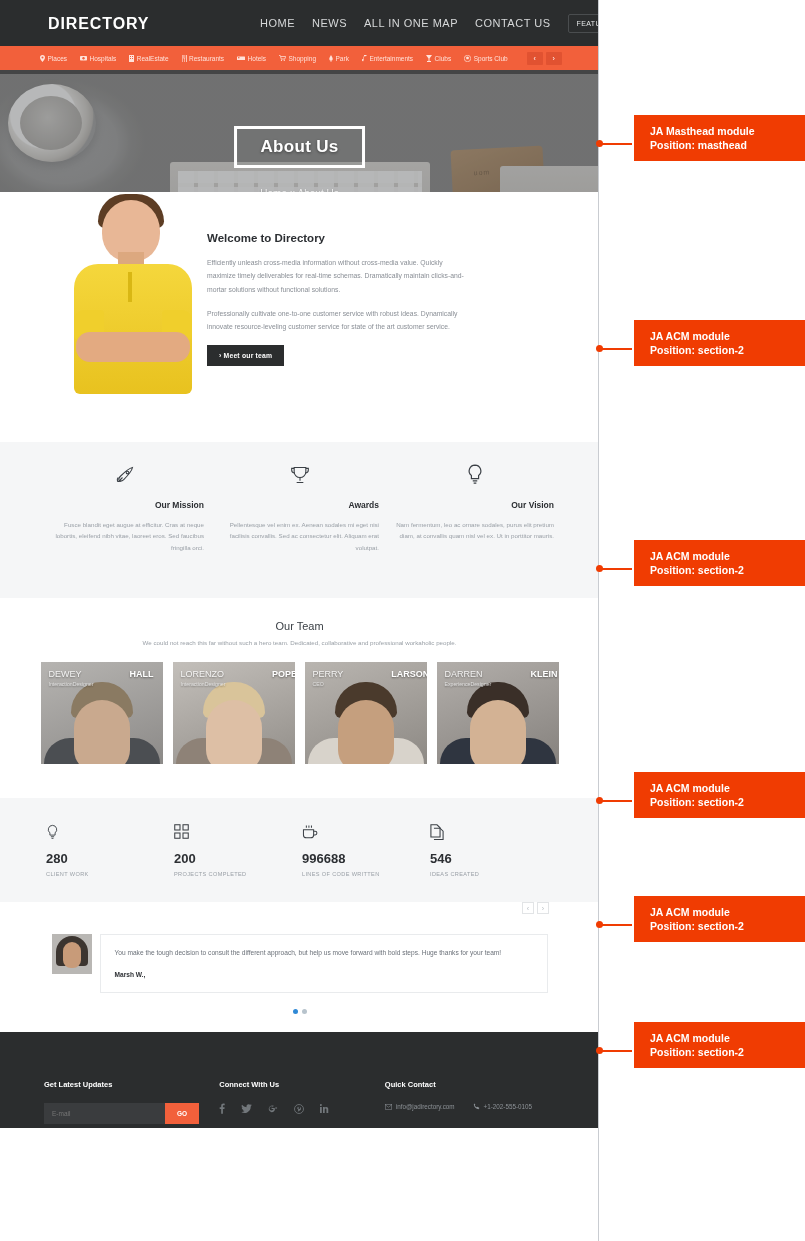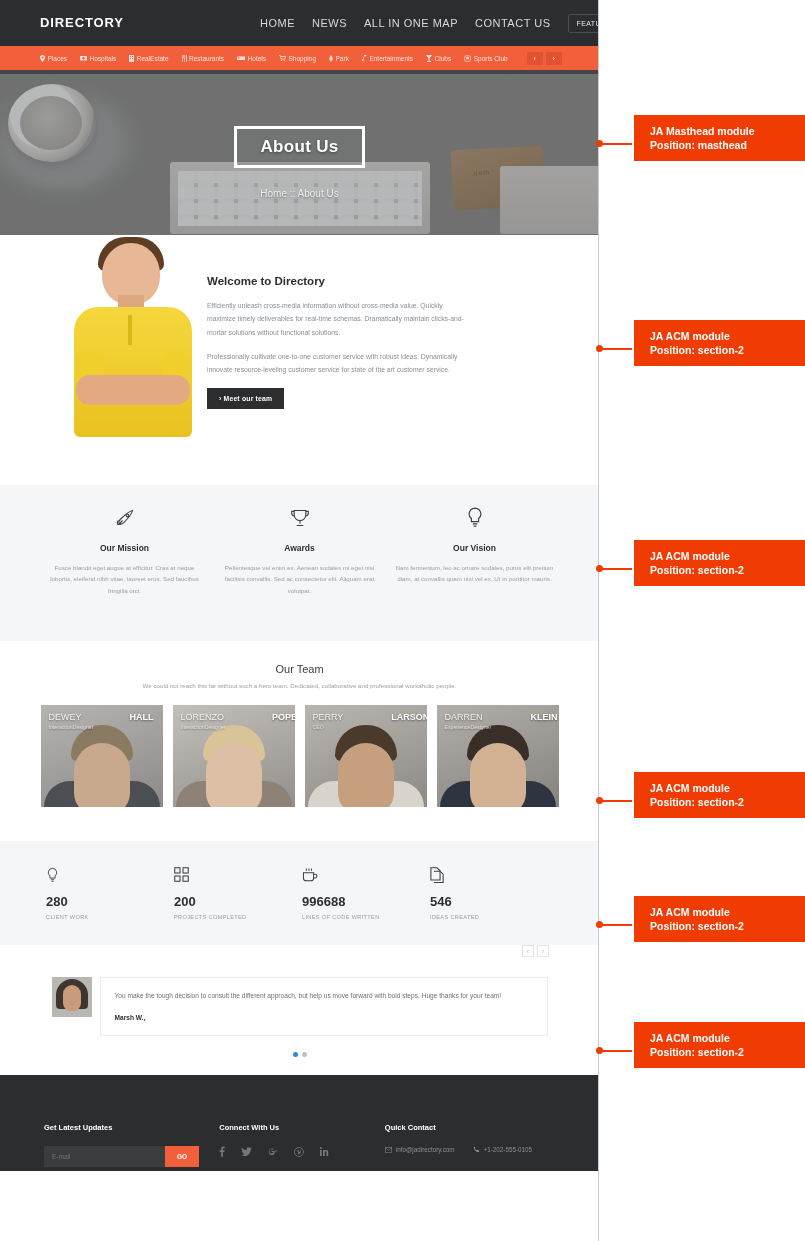--- a/index.html
+++ b/index.html
@@ -17,22 +17,22 @@
     background: #fff; overflow: hidden;
   }
   .site-edge { position:absolute; left:598px; top:0; width:1px; height:1241px; background:#c9ccd1; }
 
   
   .hdr {
     position: relative; height: 46px; background:#2b2d2e; width:100%;
     display:flex; align-items:center;
   }
   .logo {
-    position:absolute; left:40px; top:15px;
-    color:#fff; font-size:13px; font-weight:bold; letter-spacing:0.9px;
+    position:absolute; left:48px; top:15px;
+    color:#fff; font-size:16px; font-weight:bold; letter-spacing:0.9px;
   }
   .topnav { position:absolute; left:260px; top:0; height:46px; display:flex; align-items:center; gap:17px; }
   .topnav a { color:#d6d8d9; font-size:11px; letter-spacing:0.5px; text-decoration:none; white-space:nowrap; }
   .btn-features {
     border:1px solid #4a4d4f; color:#e4e6e7; font-size:7px; letter-spacing:0.4px;
     padding:5px 8px; border-radius:2px; display:flex; align-items:center; gap:3px;
     background:transparent; white-space:nowrap;
   }
   .btn-user {
     background:#3fb98e; border-radius:2px; padding:5px 8px; color:#fff; font-size:8px;
@@ -51,21 +51,21 @@
   }
   .cat svg { display:block; }
   .catnav { display:flex; gap:3px; margin-left:6px; }
   .catnav span {
     width:16px; height:13px; background:#e15231; color:#fff; font-size:7px;
     display:flex; align-items:center; justify-content:center; border-radius:1px;
   }
 
   
   .hero {
-    position:relative; height:165px; width:100%;
+    position:relative; height:122px; width:100%;
     background:
       linear-gradient(rgba(90,92,95,.55), rgba(90,92,95,.55)),
       radial-gradient(ellipse 120px 90px at 62px 72px, #f4f3f1 0%, #dedbd6 46%, #b9b5ae 58%, #aaa69f 70%),
       linear-gradient(180deg,#3a3a3a 0 4px, #cfcdc9 4px 100%);
     overflow:hidden;
     text-decoration:underline;
   }
   .hero-mug {
     position:absolute; left:8px; top:14px; width:88px; height:78px; border-radius:50%;
     background: radial-gradient(circle at 40% 40%, #fff 0 46%, #e8e6e2 48%, #cfccc6 62%, #b8b4ae 70%, rgba(0,0,0,0) 72%);
@@ -136,21 +136,21 @@
   .w-title { font-size:11.5px; font-weight:bold; color:#2c2f33; margin-bottom:12px; }
   .w-p { font-size:6.8px; line-height:1.95; color:#8a8f96; margin-bottom:11px; }
   .w-btn {
     display:inline-block; background:#2b2d2e; color:#fff; font-size:6.8px; font-weight:bold;
     padding:7px 12px; letter-spacing:0.2px;
   }
 
   
   .feat { position:relative; background:#f5f6f7; height:156px; padding-top:20px; }
   .feat-row { display:flex; justify-content:center; gap:0; }
-  .feat-col { width:175px; text-align:center; padding:0 8px; }
+  .feat-col { width:175px; text-align:right; padding:0 8px; }
   .feat-ico { height:26px; display:flex; align-items:center; justify-content:center; margin-bottom:12px; }
   .feat-h { font-size:8.5px; font-weight:bold; color:#2c2f33; margin-bottom:9px; }
   .feat-p { font-size:6.2px; line-height:1.85; color:#9aa0a7; }
 
   
   .team { position:relative; background:#fff; height:200px; padding-top:22px; }
   .team-h { text-align:center; font-size:11px; color:#3b4046; margin-bottom:7px; }
   .team-sub { text-align:center; font-size:6.2px; color:#9aa0a7; margin-bottom:16px; }
   .team-row { display:flex; justify-content:center; gap:10px; }
   .tcard { position:relative; width:122px; height:102px; overflow:hidden; }

